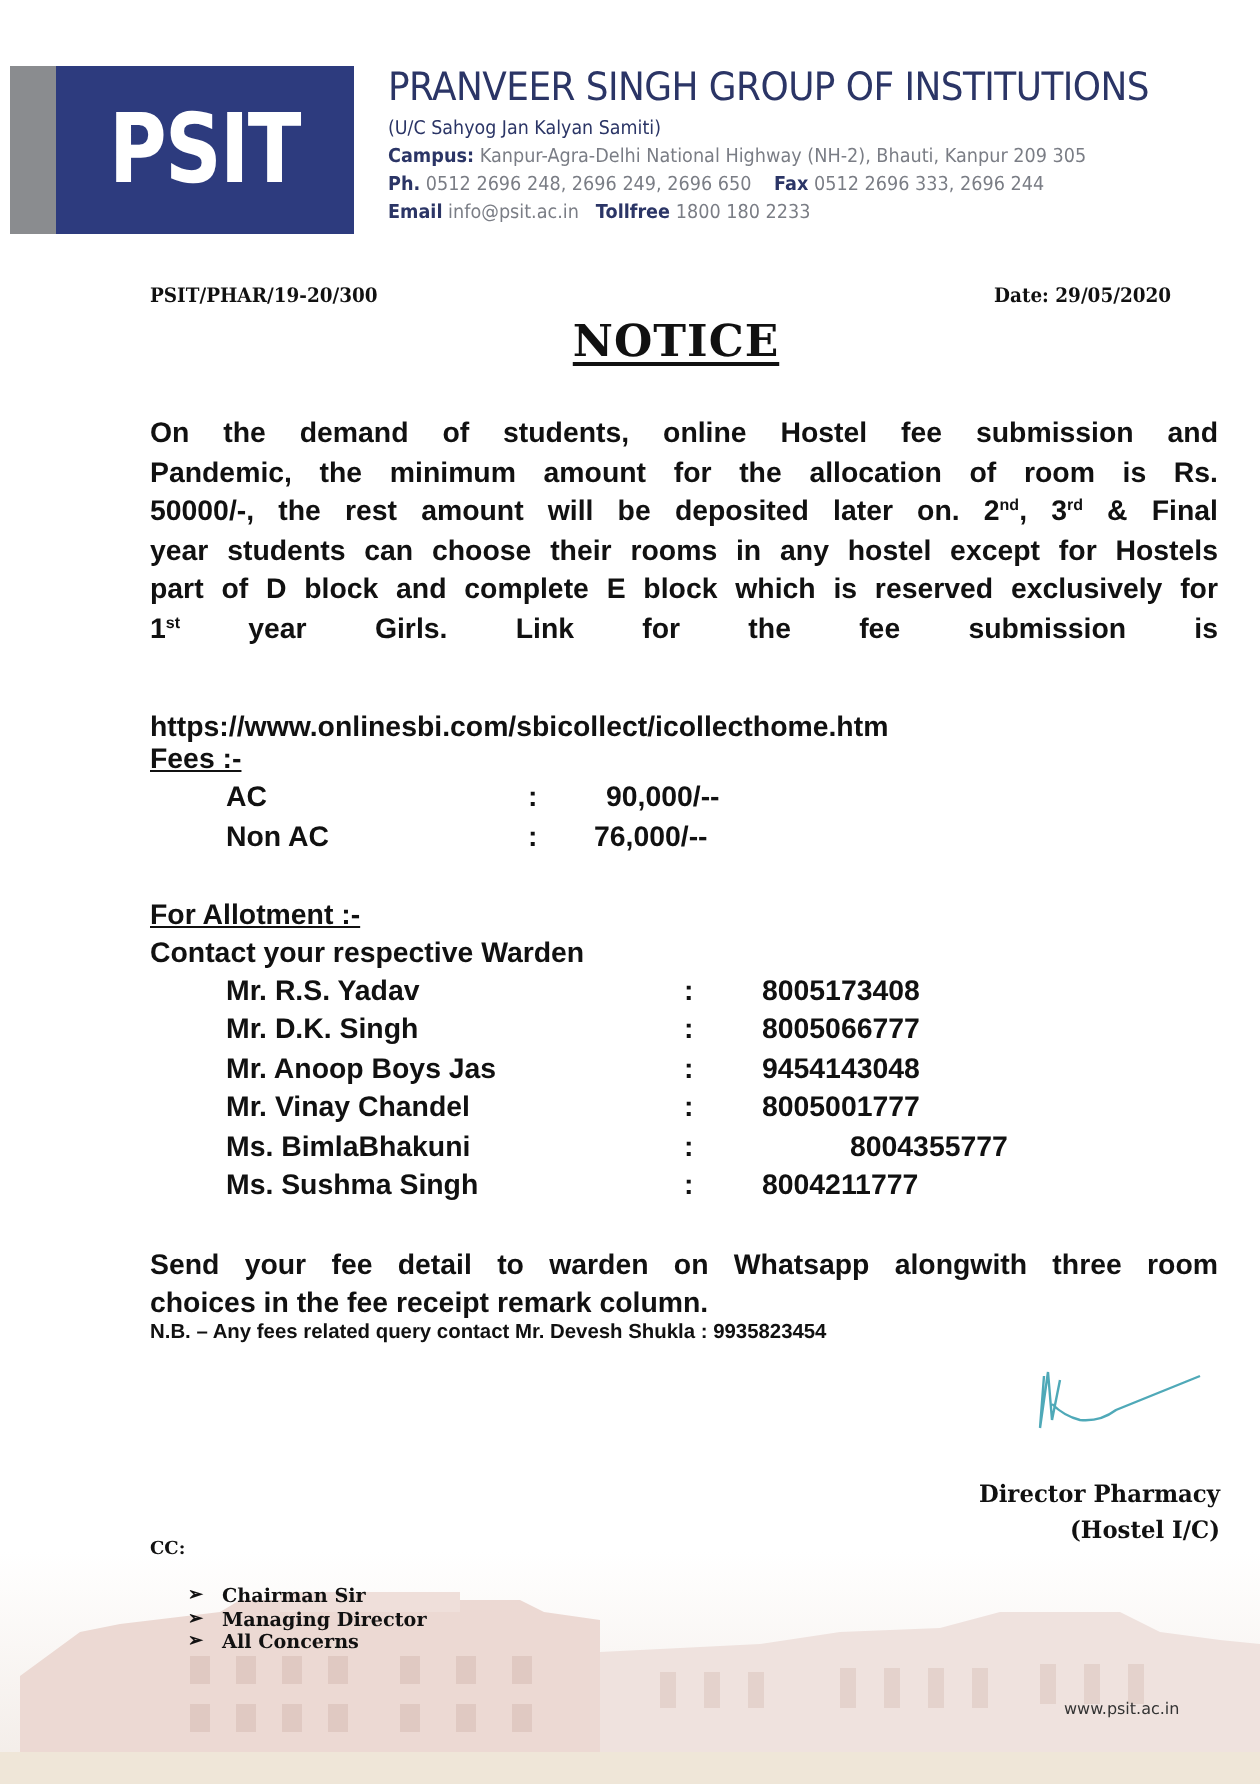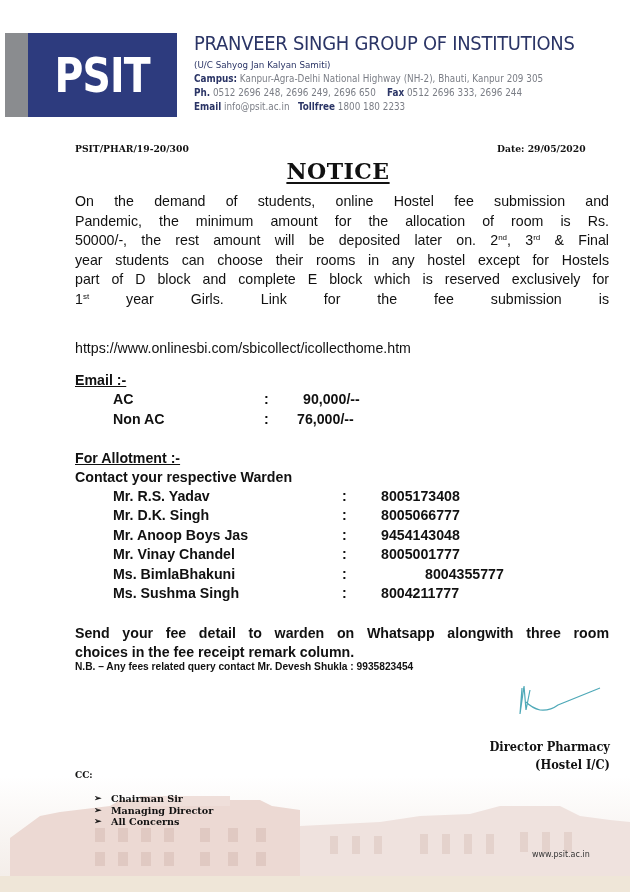--- a/index.html
+++ b/index.html
@@ -15,21 +15,21 @@
   .org-name { font-family: "DejaVu Sans", sans-serif; font-size: 19.5px; color: #2b3566; letter-spacing: -0.3px; font-weight: normal; transform: scaleX(0.92); transform-origin: left; white-space: nowrap; }
   .org-sub { font-family: "DejaVu Sans", sans-serif; font-size: 9.5px; color: #2b3566; margin-top: 4px; transform: scaleX(0.92); transform-origin: left; white-space: nowrap; }
   .org-line { font-family: "DejaVu Sans", sans-serif; font-size: 9.6px; color: #7a7d85; margin-top: 3px; transform: scaleX(0.92); transform-origin: left; white-space: nowrap; line-height: 11px; }
   .org-line b { color: #2b3566; font-weight: bold; }
 
   .refno { position: absolute; left: 75px; top: 143px; font-family: "DejaVu Serif", serif; font-weight: bold; font-size: 10px; transform: scaleX(0.92); transform-origin: left; }
   .date { position: absolute; left: 497px; top: 143px; font-family: "DejaVu Serif", serif; font-weight: bold; font-size: 10px; transform: scaleX(0.92); transform-origin: left; }
 
   .notice-title { position: absolute; left: 0; width: 676px; top: 158px; text-align: center; font-family: "DejaVu Serif", serif; font-weight: bold; font-size: 22px; text-decoration: underline; text-underline-offset: 3px; letter-spacing: 0.5px; }
 
-  .body-text { position: absolute; left: 75px; top: 192px; width: 534px; font-weight: normal; font-size: 14.2px; line-height: 19.6px; text-align: justify; text-align-last: left; }
+  .body-text { position: absolute; left: 75px; top: 208px; width: 534px; font-weight: bold; font-size: 14.2px; line-height: 19.6px; text-align: justify; text-align-last: left; }
   .body-text sup { font-size: 8px; vertical-align: 5px; line-height: 0; }
   .body-text .just { text-align-last: justify; display: block; }
   .body-text .line { display: block; margin-top: 29px; }
 
   .fees-head { position: absolute; left: 75px; top: 372px; font-weight: bold; font-size: 14.2px; text-decoration: underline; }
   .kv-row { position: absolute; font-weight: bold; font-size: 14.2px; }
   .kv-label { position: absolute; left: 0; white-space: nowrap; }
   .kv-colon { position: absolute; white-space: nowrap; }
   .kv-value { position: absolute; white-space: nowrap; }
 
@@ -91,21 +91,21 @@
 <div class="body-text">
   <span class="just">On the demand of students, online Hostel fee submission and</span>
   <span class="just">Pandemic, the minimum amount for the allocation of room is Rs.</span>
   <span class="just"><span>50000/-, the rest amount will be deposited later on. 2</span><sup>nd</sup><span>, 3</span><sup>rd</sup><span> &amp; Final</span></span>
   <span class="just">year students can choose their rooms in any hostel except for Hostels</span>
   <span class="just">part of D block and complete E block which is reserved exclusively for</span>
   <span class="just" style="word-spacing: 0;"><span>1</span><sup>st</sup><span> year Girls. Link for the fee submission is</span></span>
   <span class="line">https://www.onlinesbi.com/sbicollect/icollecthome.htm</span>
 </div>
 
-<div class="fees-head">Email :-</div>
+<div class="fees-head">Fees :-</div>
 <div class="kv-row" style="left:113px; top:391px;">
   <span class="kv-label">AC</span>
   <span class="kv-colon" style="left:151px;">:</span>
   <span class="kv-value" style="left:190px;">90,000/--</span>
 </div>
 <div class="kv-row" style="left:113px; top:411px;">
   <span class="kv-label">Non AC</span>
   <span class="kv-colon" style="left:151px;">:</span>
   <span class="kv-value" style="left:184px;">76,000/--</span>
 </div>

